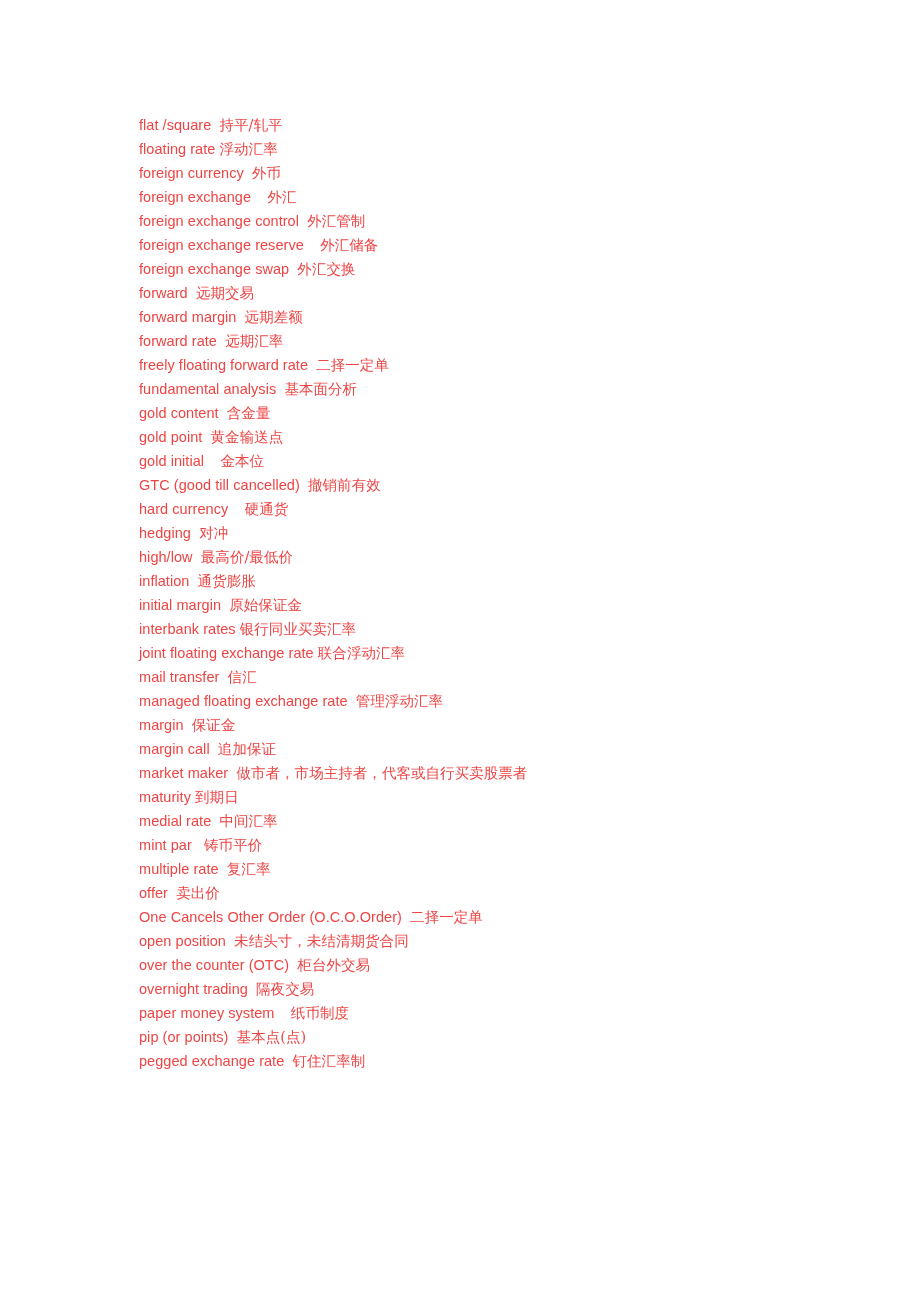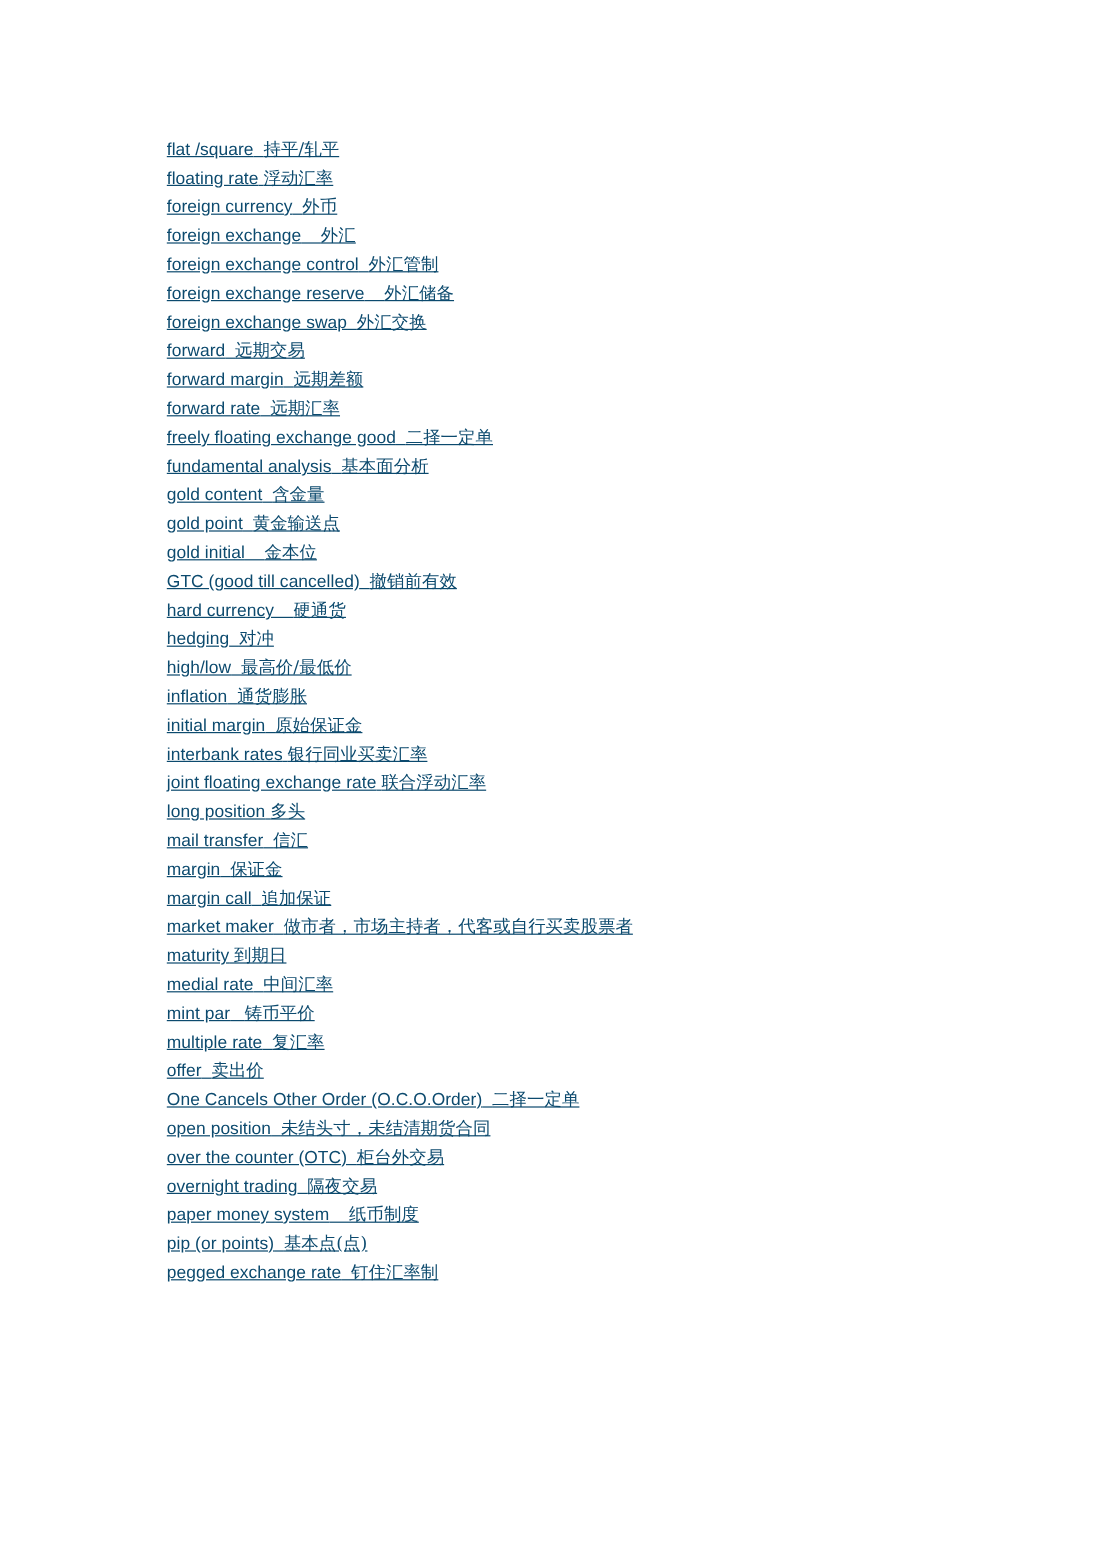--- a/index.html
+++ b/index.html
@@ -31,22 +31,21 @@
     top: 113px;
     width: 720px;
   }
   .entry {
     display: block;
     height: 24px;
     line-height: 24px;
     font-size: 14.5px;
     white-space: pre;
     letter-spacing: 0.05px;
-    color: #0c4a6e;
-    text-decoration: underline;
+    color: #ef4444;
   }
   .term {
     font-family: "Liberation Sans", "DejaVu Sans", sans-serif;
     font-size: 14.5px;
   }
   .gloss {
     font-family: "DejaVu Serif", "Liberation Serif", serif;
     font-size: 14.5px;
   }
 </style>
@@ -58,35 +57,35 @@
       <div class="entry"><span class="term">flat /square</span><span class="gap">  </span><span class="gloss">持平/轧平</span></div>
       <div class="entry"><span class="term">floating rate</span><span class="gap"> </span><span class="gloss">浮动汇率</span></div>
       <div class="entry"><span class="term">foreign currency</span><span class="gap">  </span><span class="gloss">外币</span></div>
       <div class="entry"><span class="term">foreign exchange</span><span class="gap">    </span><span class="gloss">外汇</span></div>
       <div class="entry"><span class="term">foreign exchange control</span><span class="gap">  </span><span class="gloss">外汇管制</span></div>
       <div class="entry"><span class="term">foreign exchange reserve</span><span class="gap">    </span><span class="gloss">外汇储备</span></div>
       <div class="entry"><span class="term">foreign exchange swap</span><span class="gap">  </span><span class="gloss">外汇交换</span></div>
       <div class="entry"><span class="term">forward</span><span class="gap">  </span><span class="gloss">远期交易</span></div>
       <div class="entry"><span class="term">forward margin</span><span class="gap">  </span><span class="gloss">远期差额</span></div>
       <div class="entry"><span class="term">forward rate</span><span class="gap">  </span><span class="gloss">远期汇率</span></div>
-      <div class="entry"><span class="term">freely floating exchange good</span><span class="gap">  </span><span class="gloss">二择一定单</span></div>
+      <div class="entry"><span class="term">freely floating forward rate</span><span class="gap">  </span><span class="gloss">二择一定单</span></div>
       <div class="entry"><span class="term">fundamental analysis</span><span class="gap">  </span><span class="gloss">基本面分析</span></div>
       <div class="entry"><span class="term">gold content</span><span class="gap">  </span><span class="gloss">含金量</span></div>
       <div class="entry"><span class="term">gold point</span><span class="gap">  </span><span class="gloss">黄金输送点</span></div>
       <div class="entry"><span class="term">gold initial</span><span class="gap">    </span><span class="gloss">金本位</span></div>
       <div class="entry"><span class="term">GTC (good till cancelled)</span><span class="gap">  </span><span class="gloss">撤销前有效</span></div>
       <div class="entry"><span class="term">hard currency</span><span class="gap">    </span><span class="gloss">硬通货</span></div>
       <div class="entry"><span class="term">hedging</span><span class="gap">  </span><span class="gloss">对冲</span></div>
       <div class="entry"><span class="term">high/low</span><span class="gap">  </span><span class="gloss">最高价/最低价</span></div>
       <div class="entry"><span class="term">inflation</span><span class="gap">  </span><span class="gloss">通货膨胀</span></div>
       <div class="entry"><span class="term">initial margin</span><span class="gap">  </span><span class="gloss">原始保证金</span></div>
       <div class="entry"><span class="term">interbank rates</span><span class="gap"> </span><span class="gloss">银行同业买卖汇率</span></div>
       <div class="entry"><span class="term">joint floating exchange rate</span><span class="gap"> </span><span class="gloss">联合浮动汇率</span></div>
-      <div class="entry"><span class="term">long position</span><span class="gap"> </span><span class="gloss">多头</span></div>
       <div class="entry"><span class="term">mail transfer</span><span class="gap">  </span><span class="gloss">信汇</span></div>
+      <div class="entry"><span class="term">managed floating exchange rate</span><span class="gap">  </span><span class="gloss">管理浮动汇率</span></div>
       <div class="entry"><span class="term">margin</span><span class="gap">  </span><span class="gloss">保证金</span></div>
       <div class="entry"><span class="term">margin call</span><span class="gap">  </span><span class="gloss">追加保证</span></div>
       <div class="entry"><span class="term">market maker</span><span class="gap">  </span><span class="gloss">做市者，市场主持者，代客或自行买卖股票者</span></div>
       <div class="entry"><span class="term">maturity</span><span class="gap"> </span><span class="gloss">到期日</span></div>
       <div class="entry"><span class="term">medial rate</span><span class="gap">  </span><span class="gloss">中间汇率</span></div>
       <div class="entry"><span class="term">mint par</span><span class="gap">   </span><span class="gloss">铸币平价</span></div>
       <div class="entry"><span class="term">multiple rate</span><span class="gap">  </span><span class="gloss">复汇率</span></div>
       <div class="entry"><span class="term">offer</span><span class="gap">  </span><span class="gloss">卖出价</span></div>
       <div class="entry"><span class="term">One Cancels Other Order (O.C.O.Order)</span><span class="gap">  </span><span class="gloss">二择一定单</span></div>
       <div class="entry"><span class="term">open position</span><span class="gap">  </span><span class="gloss">未结头寸，未结清期货合同</span></div>

